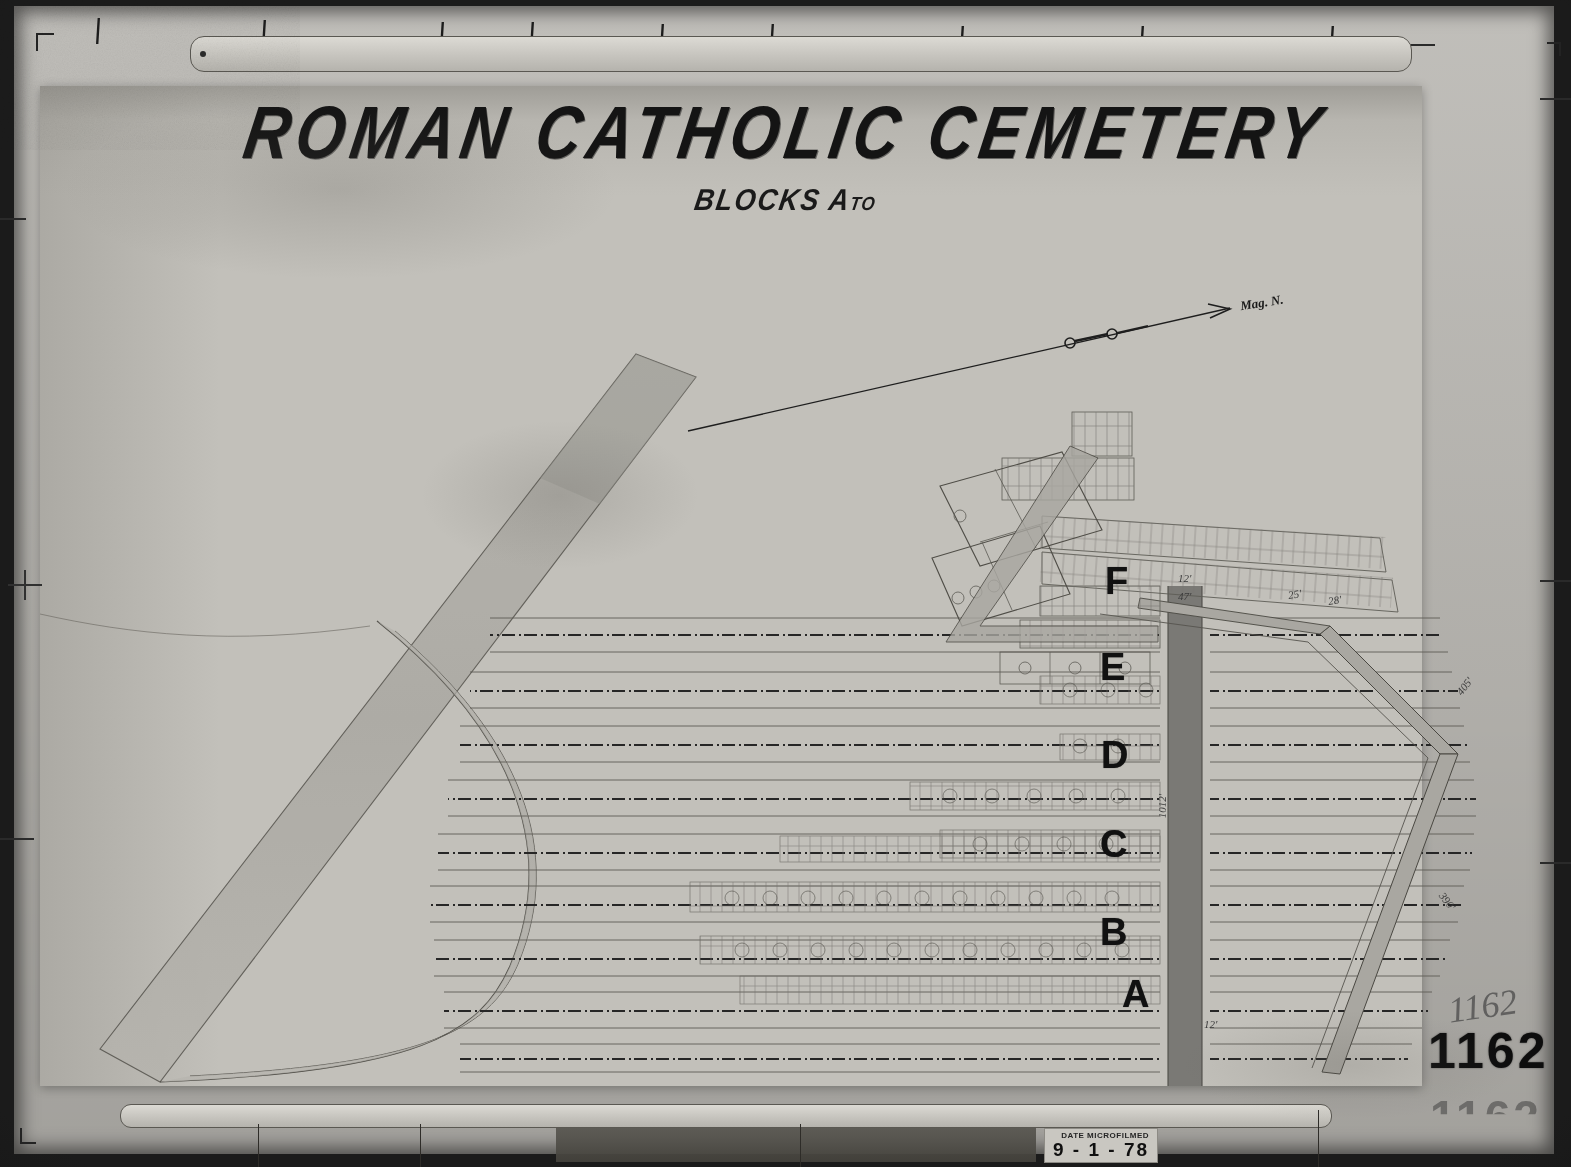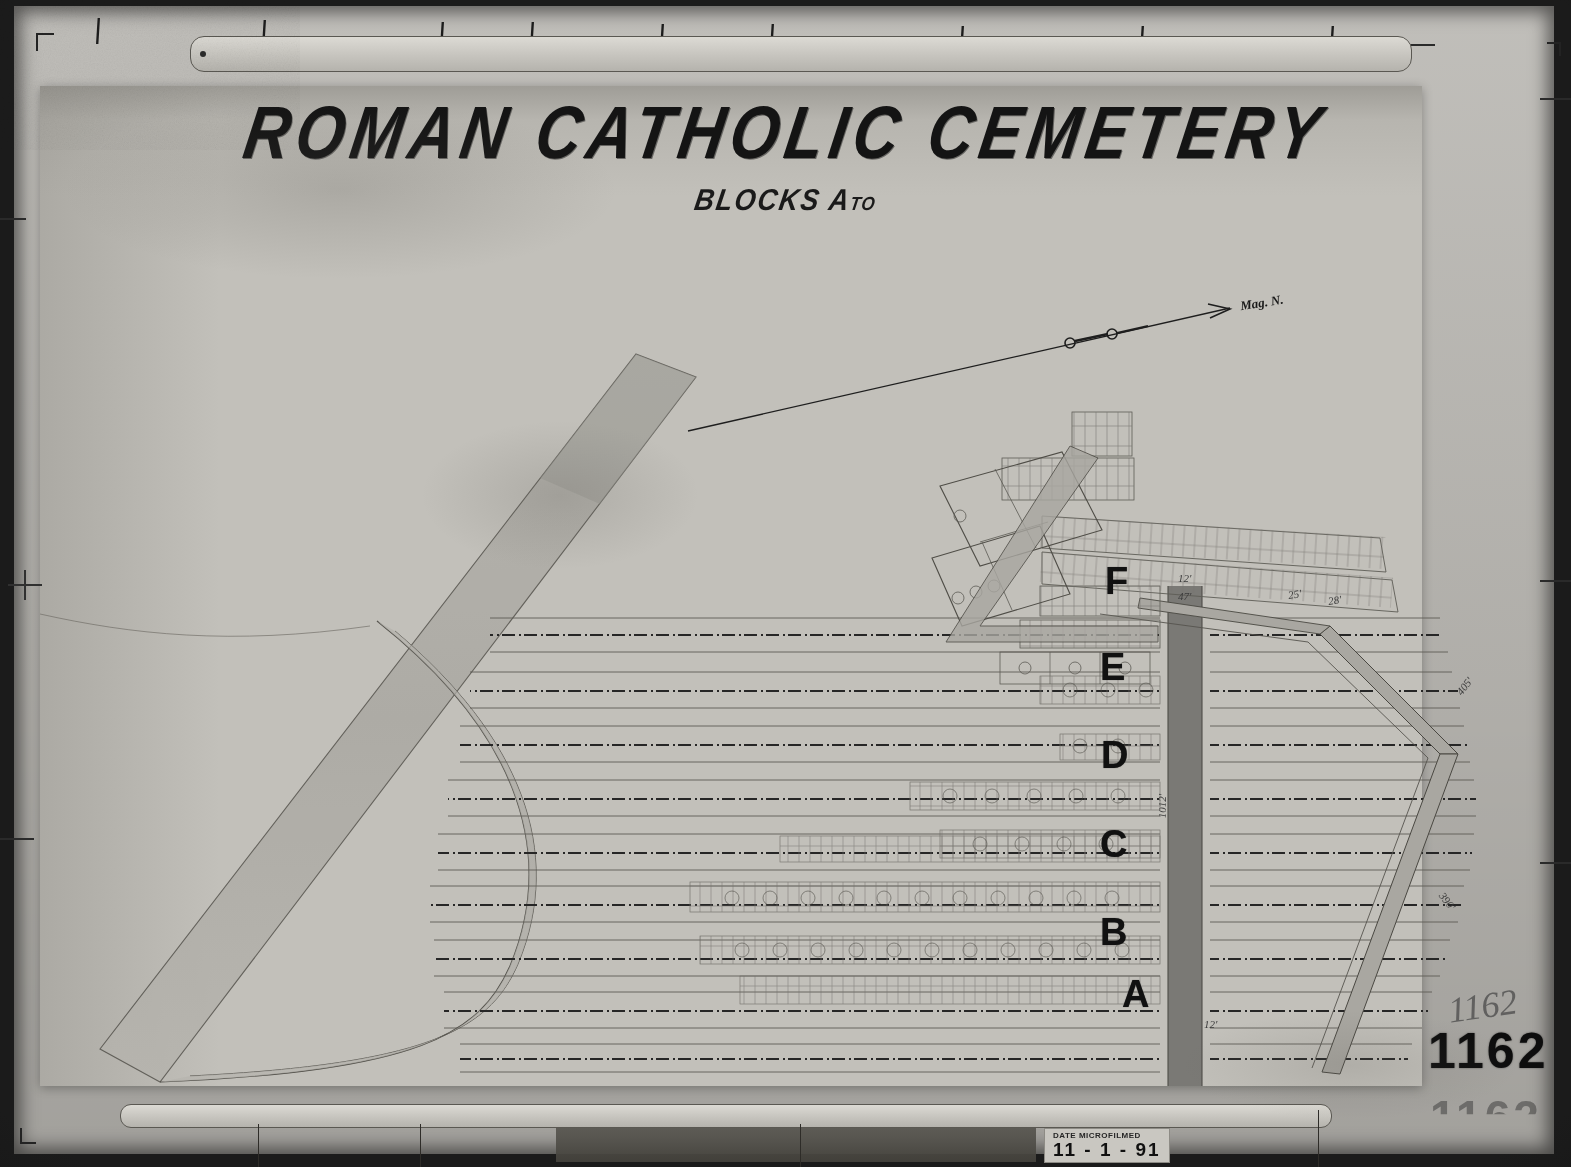--- a/index.html
+++ b/index.html
@@ -147,21 +147,21 @@
     font-weight:bold;font-size:46px;letter-spacing:3px;
     color:#2a2a2a;opacity:.45;
   }
 
   
   .datestamp{
     position:absolute;
     background:#c9c7c1;
     border:1px solid #8d8b85;
     padding:2px 8px 3px;
-    text-align:left;
+    text-align:right;
     font-family:"Liberation Sans",sans-serif;
   }
   .datestamp .lbl{
     display:block;font-size:8px;font-weight:bold;letter-spacing:.5px;color:#262626;
   }
   .datestamp .val{
     display:block;font-size:19px;font-weight:bold;letter-spacing:2px;color:#101010;line-height:1;
   }
 
   
@@ -541,21 +541,21 @@
   <div class="rulebar" style="left:120px;top:1104px;width:1210px;height:22px;border-radius:11px;"></div>
 
   <div class="darkstrip" style="left:556px;top:1128px;width:480px;height:34px;"></div>
   <div class="strip-div" style="left:258px;top:1124px;height:43px;"></div>
   <div class="strip-div" style="left:420px;top:1124px;height:43px;"></div>
   <div class="strip-div" style="left:800px;top:1124px;height:43px;"></div>
   <div class="strip-div" style="left:1318px;top:1110px;height:57px;"></div>
 
   <div class="datestamp" style="left:1044px;top:1128px;">
     <span class="lbl">DATE MICROFILMED</span>
-    <span class="val">11 - 1 - 91</span>
+    <span class="val">9 - 1 - 78</span>
   </div>
 
   <div class="stain" style="left:60px;top:100px;width:560px;height:180px;
               background:radial-gradient(ellipse,rgba(90,88,82,.22),rgba(0,0,0,0) 70%);"></div>
   <div class="stain" style="left:420px;top:420px;width:280px;height:150px;
               background:radial-gradient(ellipse,rgba(95,93,87,.20),rgba(0,0,0,0) 70%);"></div>
   <div class="stain" style="left:1180px;top:1010px;width:340px;height:110px;
               background:radial-gradient(ellipse,rgba(95,93,87,.18),rgba(0,0,0,0) 70%);"></div>
 
   <svg class="grain">

